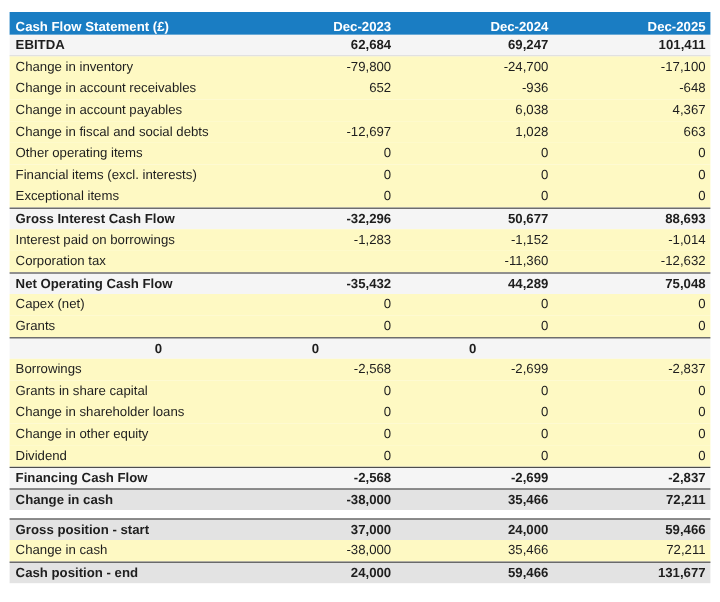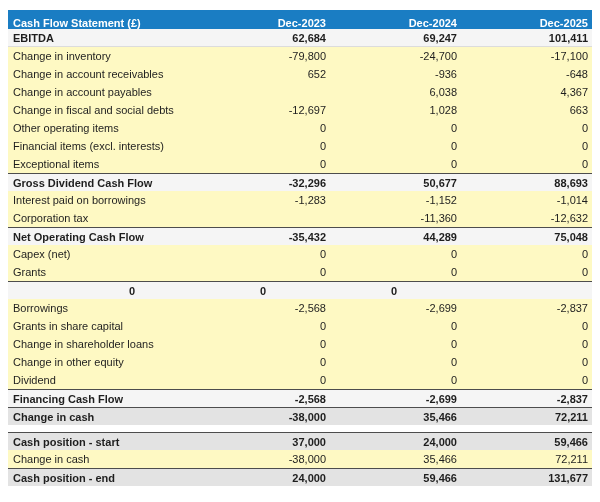--- a/index.html
+++ b/index.html
@@ -112,21 +112,21 @@
         <div class="cell num">0</div>
         <div class="cell num">0</div>
       </div>
       <div class="row plain">
         <div class="cell label">Exceptional items</div>
         <div class="cell num">0</div>
         <div class="cell num">0</div>
         <div class="cell num">0</div>
       </div>
       <div class="row subtotal">
-        <div class="cell label">Gross Dividend Cash Flow</div>
+        <div class="cell label">Gross Interest Cash Flow</div>
         <div class="cell num">-32,296</div>
         <div class="cell num">50,677</div>
         <div class="cell num">88,693</div>
       </div>
       <div class="row plain">
         <div class="cell label">Interest paid on borrowings</div>
         <div class="cell num">-1,283</div>
         <div class="cell num">-1,152</div>
         <div class="cell num">-1,014</div>
       </div>
@@ -195,21 +195,21 @@
         <div class="cell num">-2,837</div>
       </div>
       <div class="row strong">
         <div class="cell label">Change in cash</div>
         <div class="cell num">-38,000</div>
         <div class="cell num">35,466</div>
         <div class="cell num">72,211</div>
       </div>
       <div class="gap"></div>
       <div class="row strong">
-        <div class="cell label">Cash position - start</div>
+        <div class="cell label">Gross position - start</div>
         <div class="cell num">37,000</div>
         <div class="cell num">24,000</div>
         <div class="cell num">59,466</div>
       </div>
       <div class="row plain">
         <div class="cell label">Change in cash</div>
         <div class="cell num">-38,000</div>
         <div class="cell num">35,466</div>
         <div class="cell num">72,211</div>
       </div>

